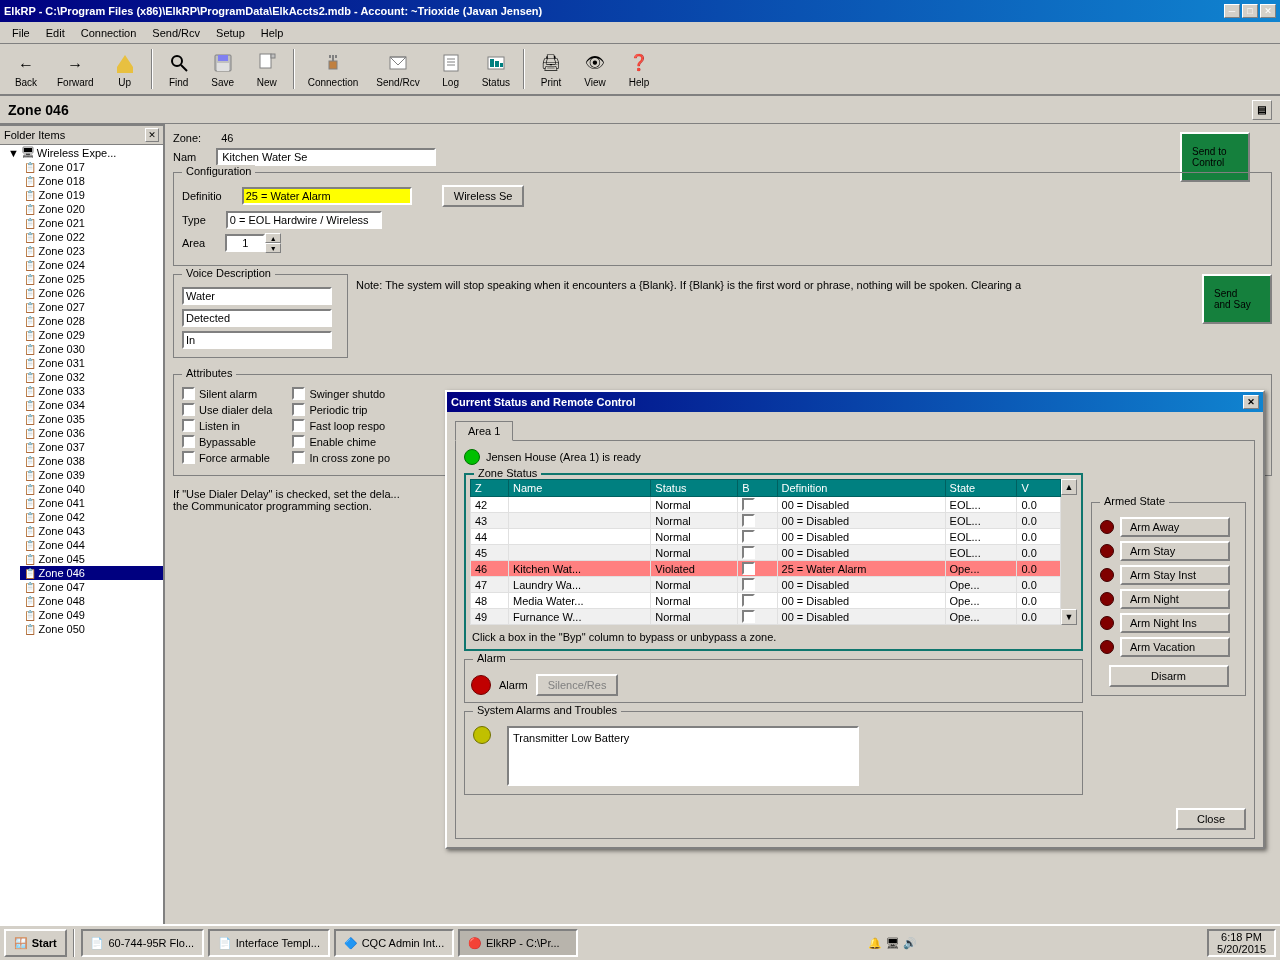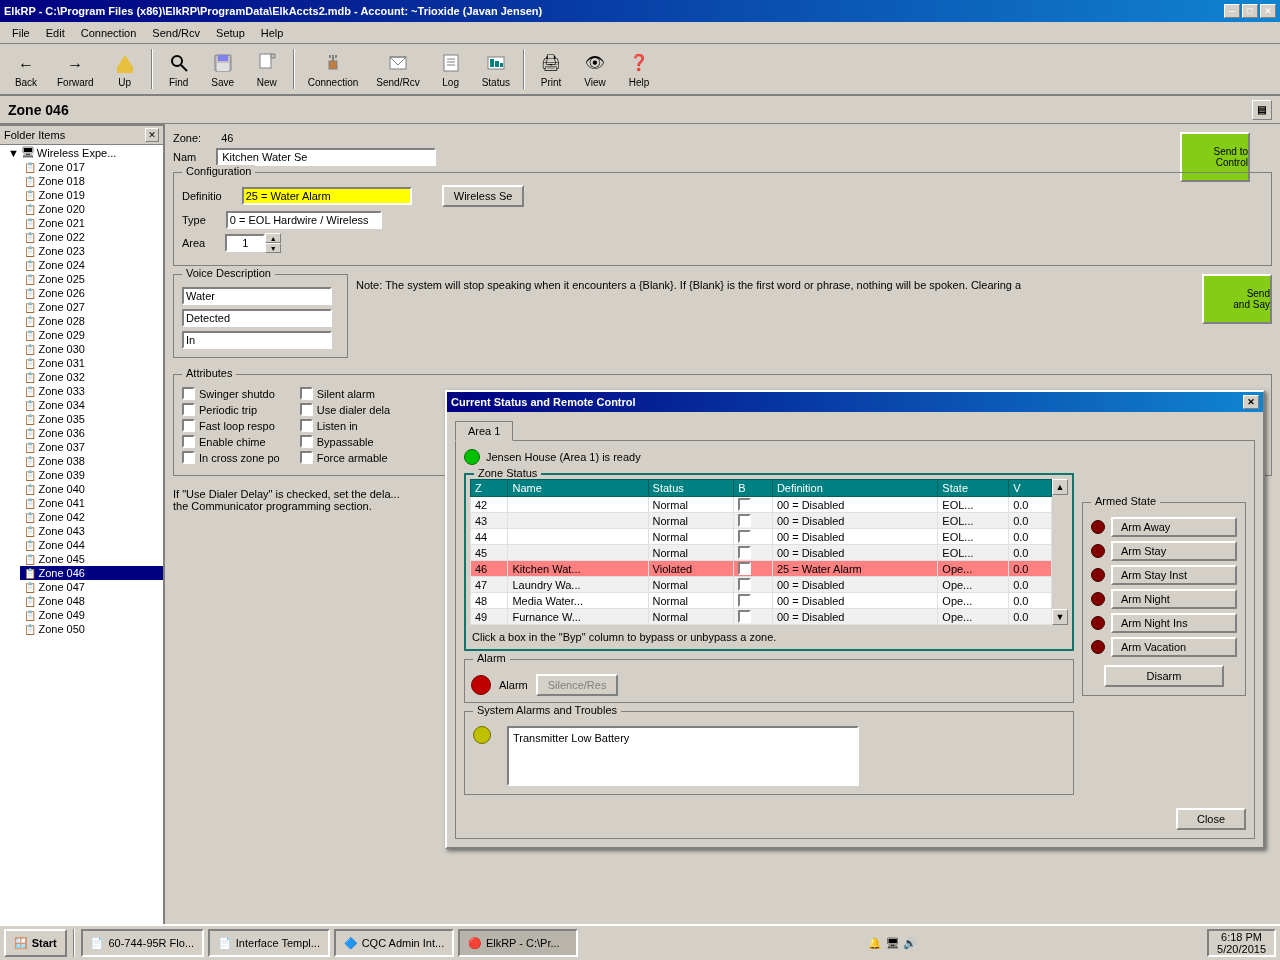--- a/index.html
+++ b/index.html
@@ -77,21 +77,21 @@
     .zone-table th { background: #008080; color: white; padding: 2px 4px; text-align: left; border: 1px solid #006060; font-weight: normal; }
     .zone-table td { padding: 1px 4px; border: 1px solid #e0e0e0; background: white; }
     .zone-table tr:nth-child(even) td { background: #f0f0f0; }
     .zone-table .violated { background: #ff8080 !important; color: black; }
     
     .armed-state-group { border: 1px solid #808080; padding: 8px; position: relative; min-width: 155px; }
     .armed-state-title { position: absolute; top: -8px; left: 8px; background: #d4d0c8; padding: 0 4px; font-size: 11px; }
     
     .armed-btn-row { display: flex; align-items: center; gap: 6px; margin-bottom: 4px; }
     .arm-indicator { width: 14px; height: 14px; border-radius: 50%; background: #800000; border: 1px solid #400000; }
-    .arm-button { background: #d4d0c8; border: 2px solid; border-color: #fff #808080 #808080 #fff; padding: 2px 8px; font-size: 11px; font-family: inherit; cursor: pointer; width: 126px; text-align: left; }
+    .arm-button { background: #d4d0c8; border: 2px solid; border-color: #fff #808080 #808080 #fff; padding: 2px 8px; font-size: 11px; font-family: inherit; cursor: pointer; width: 110px; text-align: left; }
     
     .alarm-group { border: 1px solid #808080; padding: 6px; position: relative; margin-bottom: 8px; }
     .alarm-title { position: absolute; top: -8px; left: 8px; background: #d4d0c8; padding: 0 4px; font-size: 11px; }
     .alarm-content { display: flex; align-items: center; gap: 8px; }
     
     .troubles-content { display: flex; gap: 8px; align-items: flex-start; }
     .troubles-text { border: 2px solid; border-color: #808080 #fff #fff #808080; background: white; padding: 4px; min-height: 60px; width: 352px; font-size: 11px; }
     
     
     .taskbar { position: fixed; bottom: 0; left: 0; right: 0; height: 36px; background: #d4d0c8; border-top: 2px solid #fff; display: flex; align-items: center; padding: 0 4px; gap: 4px; z-index: 1000; }
@@ -104,21 +104,21 @@
     .scroll-btn { width: 16px; background: #d4d0c8; border: 1px solid; border-color: #fff #808080 #808080 #fff; display: flex; align-items: center; justify-content: center; cursor: pointer; font-size: 9px; height: 16px; }
     .scrollbar-track { background: #d4d0c8; width: 16px; display: flex; flex-direction: column; }
     
     .voice-select { width: 150px; }
     
     .spin-input { display: flex; align-items: center; }
     .spin-field { width: 40px; border: 2px solid; border-color: #808080 #fff #fff #808080; background: white; padding: 1px 4px; font-size: 11px; text-align: center; }
     .spin-buttons { display: flex; flex-direction: column; }
     .spin-up, .spin-down { width: 16px; height: 10px; background: #d4d0c8; border: 1px solid; border-color: #fff #808080 #808080 #fff; display: flex; align-items: center; justify-content: center; cursor: pointer; font-size: 7px; }
     
-    .send-control-btn { width: 70px; height: 50px; background: #84cc16; border: 2px solid; border-color: #fff #808080 #808080 #fff; font-size: 11px; cursor: pointer; text-align: right; padding: 0; }
+    .send-control-btn { width: 70px; height: 50px; background: #15803d; border: 2px solid; border-color: #fff #808080 #808080 #fff; font-size: 11px; cursor: pointer; text-align: left; padding: 10px; }
   </style>
 </head>
 <body>
 
 <div class="title-bar">
   <span class="title-bar-text">ElkRP - C:\Program Files (x86)\ElkRP\ProgramData\ElkAccts2.mdb - Account: ~Trioxide (Javan Jensen)</span>
   <div class="title-bar-buttons">
     <div class="title-bar-btn">─</div>
     <div class="title-bar-btn">□</div>
     <div class="title-bar-btn">✕</div>
@@ -370,59 +370,59 @@
 
       <button class="send-control-btn" style="font-size:10px; align-self:flex-start;">Send<br>and Say</button>
     </div>
 
     <div class="group-box" style="padding-top:12px; margin-bottom:8px;">
       <span class="group-box-title">Attributes</span>
       <div style="display:flex; gap:20px;">
         <div>
           <div class="checkbox-item">
             <div class="win-checkbox"></div>
+            <span>Silent alarm</span>
+          </div>
+          <div class="checkbox-item">
+            <div class="win-checkbox"></div>
+            <span>Use dialer dela</span>
+          </div>
+          <div class="checkbox-item">
+            <div class="win-checkbox"></div>
+            <span>Listen in</span>
+          </div>
+          <div class="checkbox-item">
+            <div class="win-checkbox"></div>
+            <span>Bypassable</span>
+          </div>
+          <div class="checkbox-item">
+            <div class="win-checkbox"></div>
+            <span>Force armable</span>
+          </div>
+        </div>
+        <div>
+          <div class="checkbox-item">
+            <div class="win-checkbox"></div>
             <span>Swinger shutdo</span>
           </div>
           <div class="checkbox-item">
             <div class="win-checkbox"></div>
             <span>Periodic trip</span>
           </div>
           <div class="checkbox-item">
             <div class="win-checkbox"></div>
             <span>Fast loop respo</span>
           </div>
           <div class="checkbox-item">
             <div class="win-checkbox"></div>
             <span>Enable chime</span>
           </div>
           <div class="checkbox-item">
             <div class="win-checkbox"></div>
             <span>In cross zone po</span>
-          </div>
-        </div>
-        <div>
-          <div class="checkbox-item">
-            <div class="win-checkbox"></div>
-            <span>Silent alarm</span>
-          </div>
-          <div class="checkbox-item">
-            <div class="win-checkbox"></div>
-            <span>Use dialer dela</span>
-          </div>
-          <div class="checkbox-item">
-            <div class="win-checkbox"></div>
-            <span>Listen in</span>
-          </div>
-          <div class="checkbox-item">
-            <div class="win-checkbox"></div>
-            <span>Bypassable</span>
-          </div>
-          <div class="checkbox-item">
-            <div class="win-checkbox"></div>
-            <span>Force armable</span>
           </div>
         </div>
       </div>
     </div>
 
     <div style="font-size:11px; padding:4px 0;">
       <span>If "Use Dialer Delay" is checked, set the dela...</span><br>
       <span>the Communicator programming section.</span>
     </div>
 

